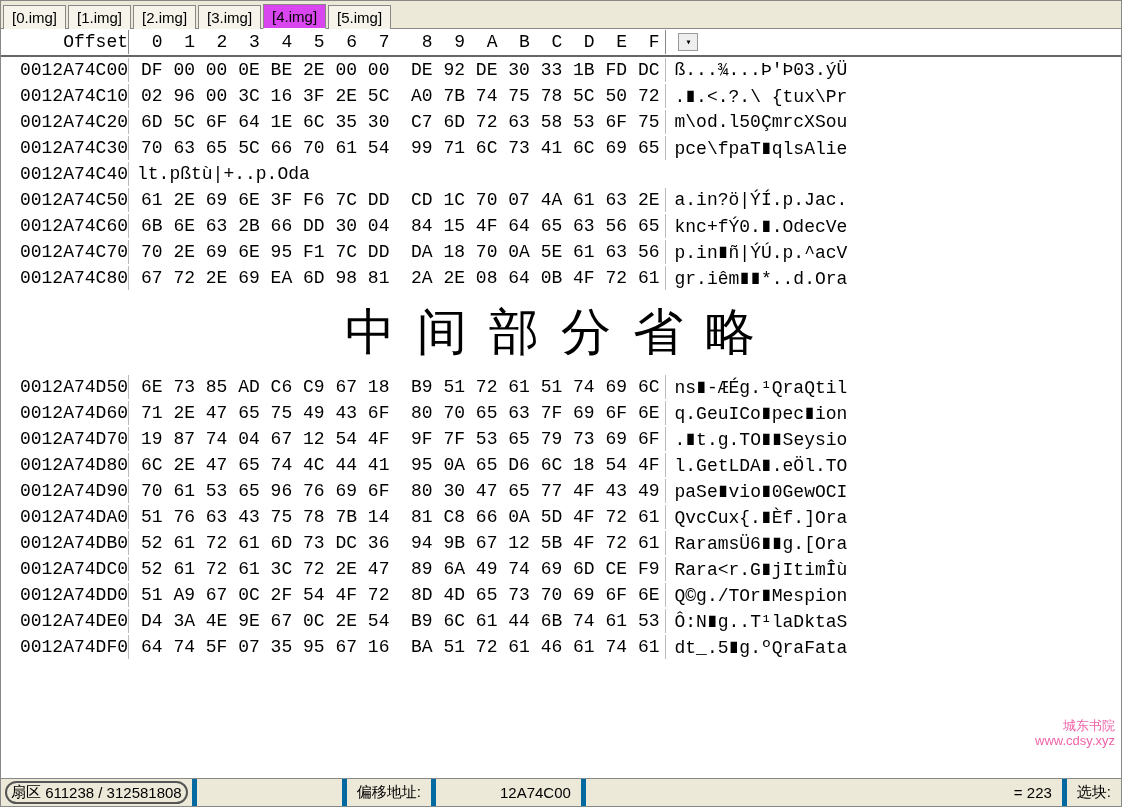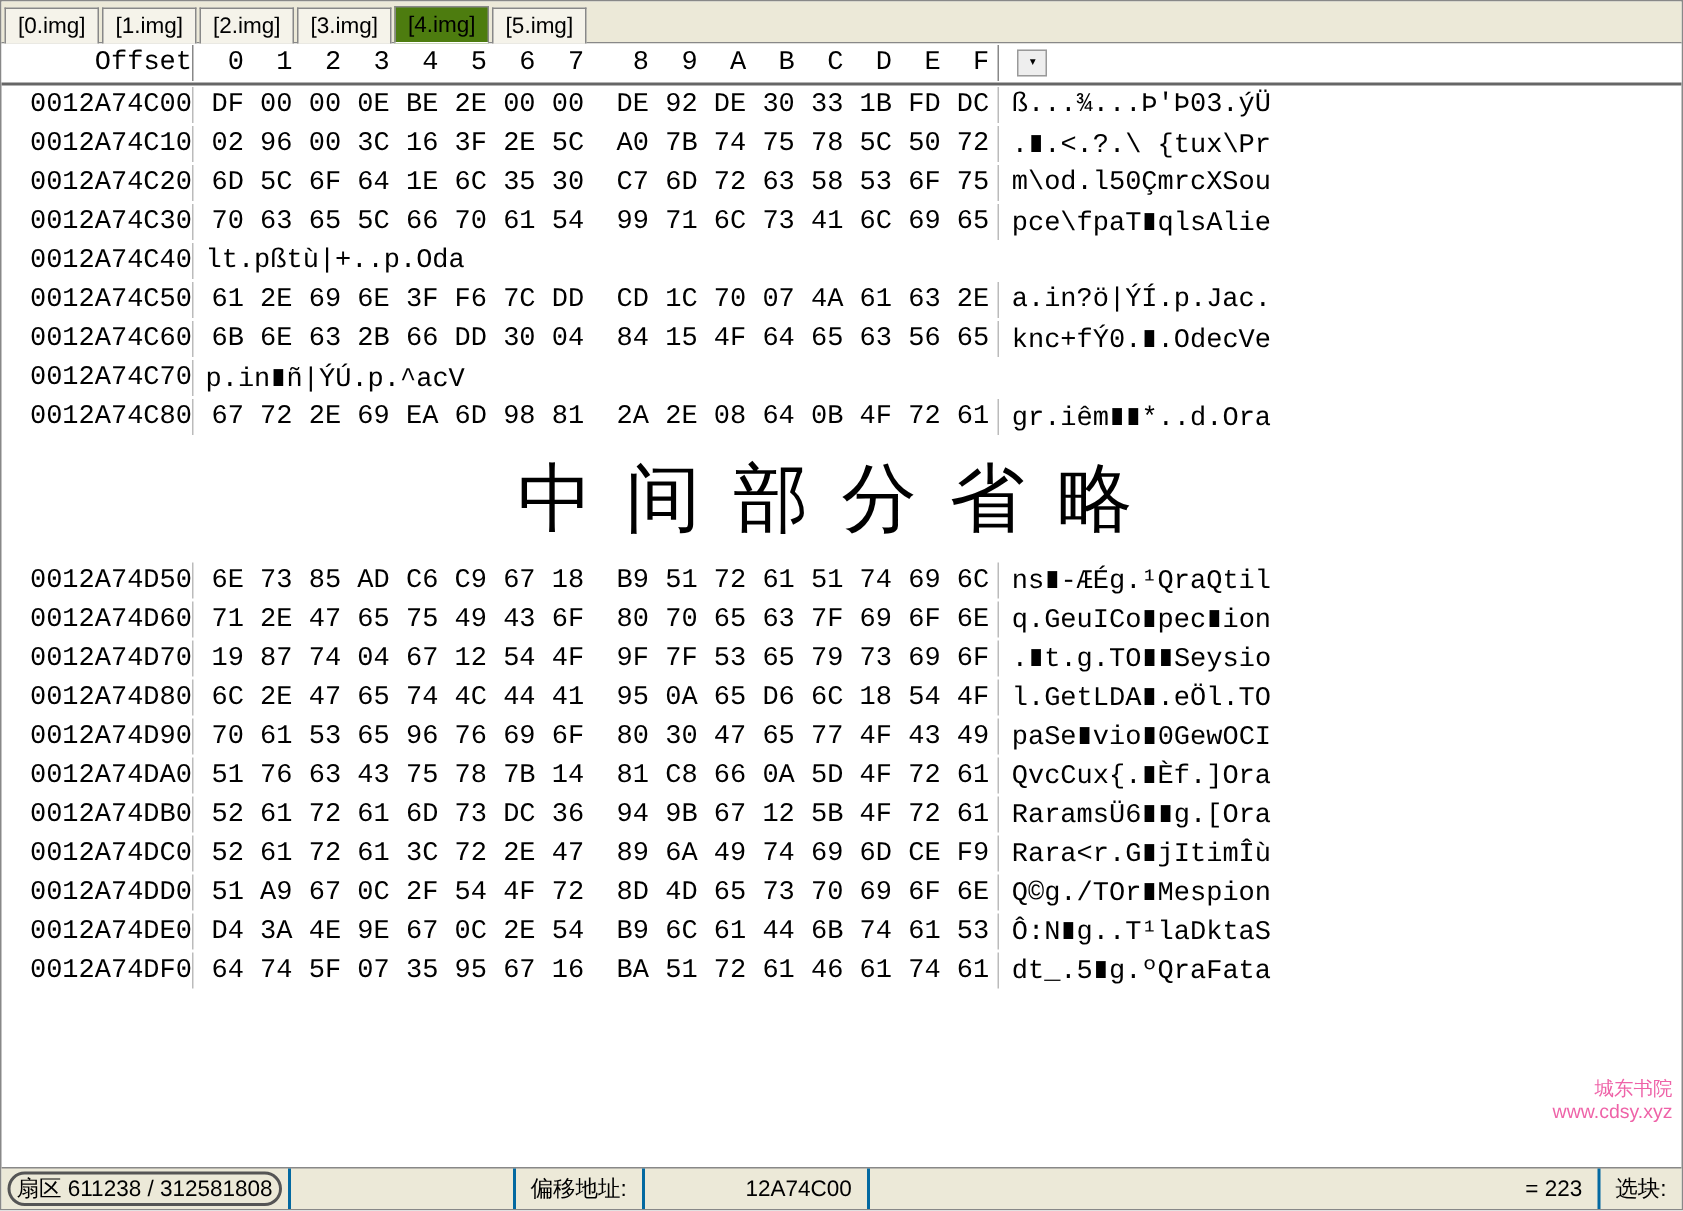--- a/index.html
+++ b/index.html
@@ -34,21 +34,21 @@
     padding: 3px 8px 3px 8px;
     border: 1px solid #888;
     border-bottom: none;
     margin-right: 2px;
     background: #f5f3ea;
     cursor: pointer;
     position: relative;
     top: 1px;
   }
   .tab.active {
-    background: #4d7c0f;
+    background: #d946ef;
     border-bottom: 1px solid #fff;
     z-index: 2;
   }
   .header-row {
     display: flex;
     border-bottom: 2px solid #666;
     height: 28px;
     align-items: center;
     background: #fff;
     font-family: "Courier New", monospace;
@@ -108,21 +108,21 @@
   .statusbar {
     display:flex;
     border-top:1px solid #888;
     background:#ece9d8;
     height:28px;
     font-family: sans-serif;
     font-size:15px;
     align-items:center;
   }
   .statusbar .cell {
-    border-right:2px solid #0369a1;
+    border-right:5px solid #0369a1;
     padding:0 10px;
     height:100%;
     display:flex;
     align-items:center;
   }
   .status-sector {
     position:relative;
   }
   .status-sector::after{
     content:"";
@@ -197,20 +197,21 @@
         <div class="hex-col">61 2E 69 6E 3F F6 7C DD  CD 1C 70 07 4A 61 63 2E</div>
         <div class="ascii-col">a.in?ö|ÝÍ.p.Jac.</div>
       </div>
       <div class="row">
         <div class="offset-col">0012A74C60</div>
         <div class="hex-col">6B 6E 63 2B 66 DD 30 04  84 15 4F 64 65 63 56 65</div>
         <div class="ascii-col">knc+fÝ0.∎.OdecVe</div>
       </div>
       <div class="row">
         <div class="offset-col">0012A74C70</div>
+        <div class="hex-col">70 2E 69 6E 95 F1 7C DD  DA 18 70 0A 5E 61 63 56</div>
         <div class="ascii-col">p.in∎ñ|ÝÚ.p.^acV</div>
       </div>
       <div class="row">
         <div class="offset-col">0012A74C80</div>
         <div class="hex-col">67 72 2E 69 EA 6D 98 81  2A 2E 08 64 0B 4F 72 61</div>
         <div class="ascii-col">gr.iêm∎∎*..d.Ora</div>
       </div>
       <div class="ellipsis-row">中间部分省略</div>
       <div class="row">
         <div class="offset-col">0012A74D50</div>

